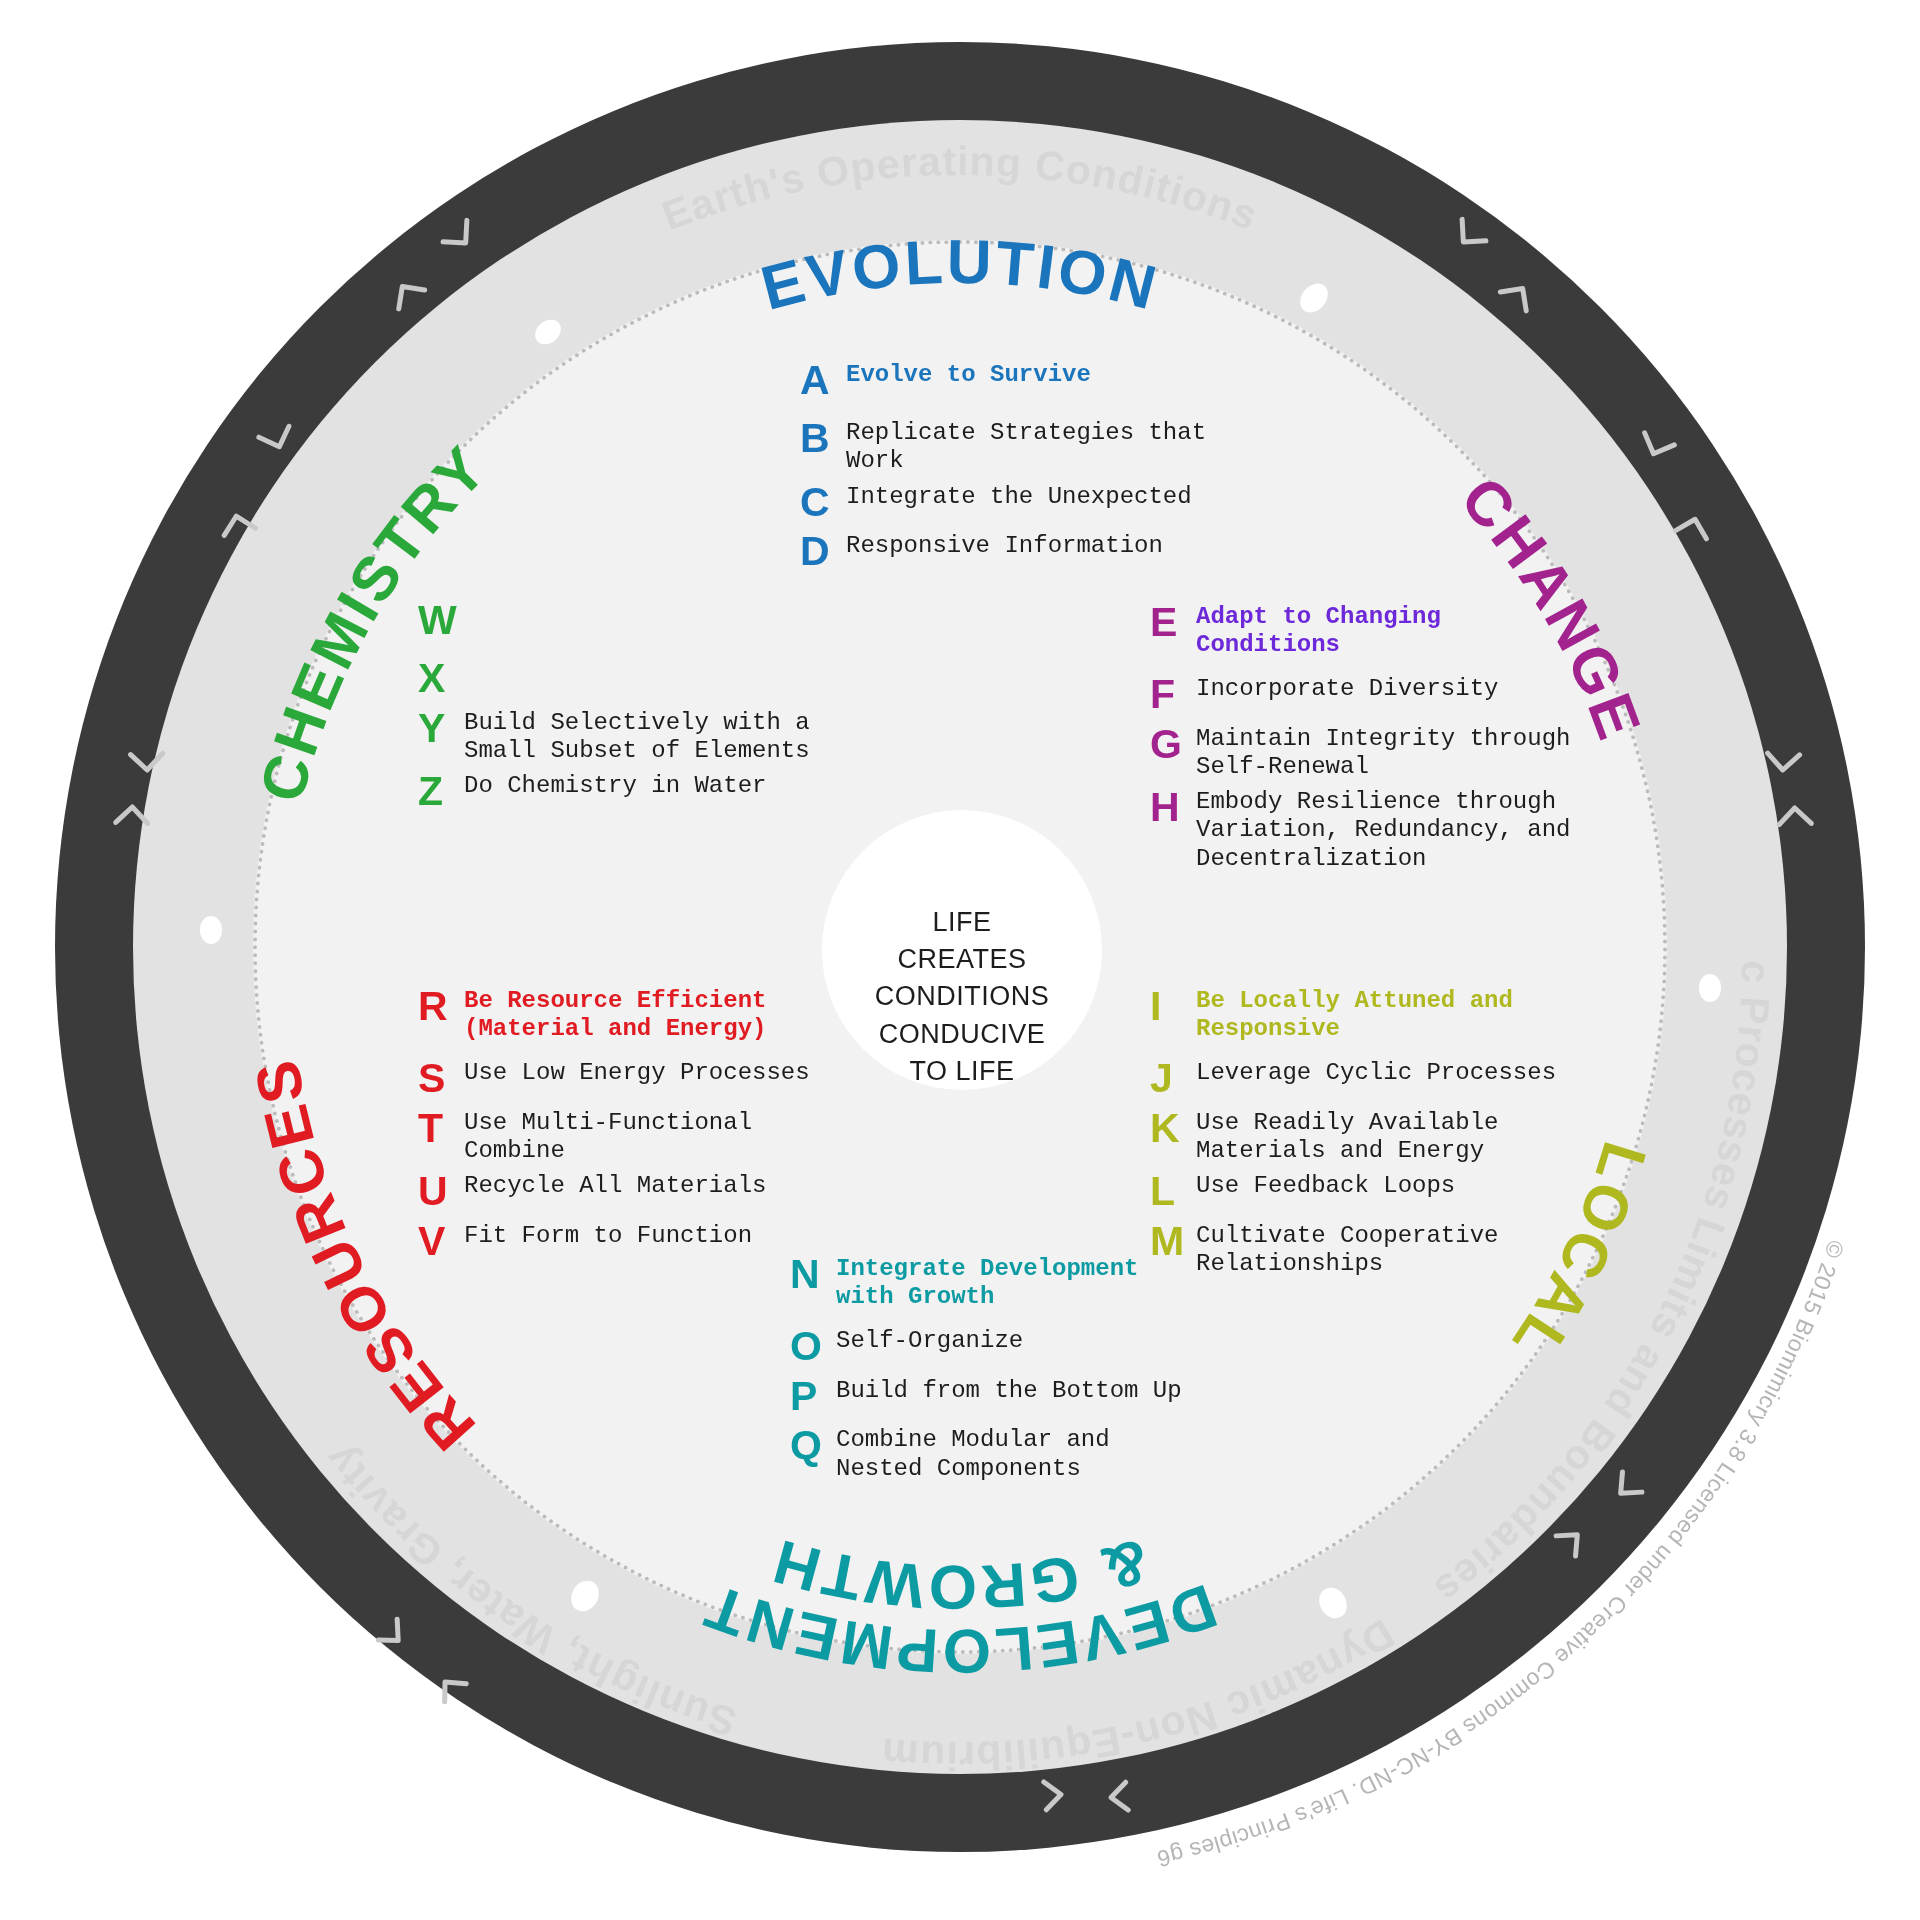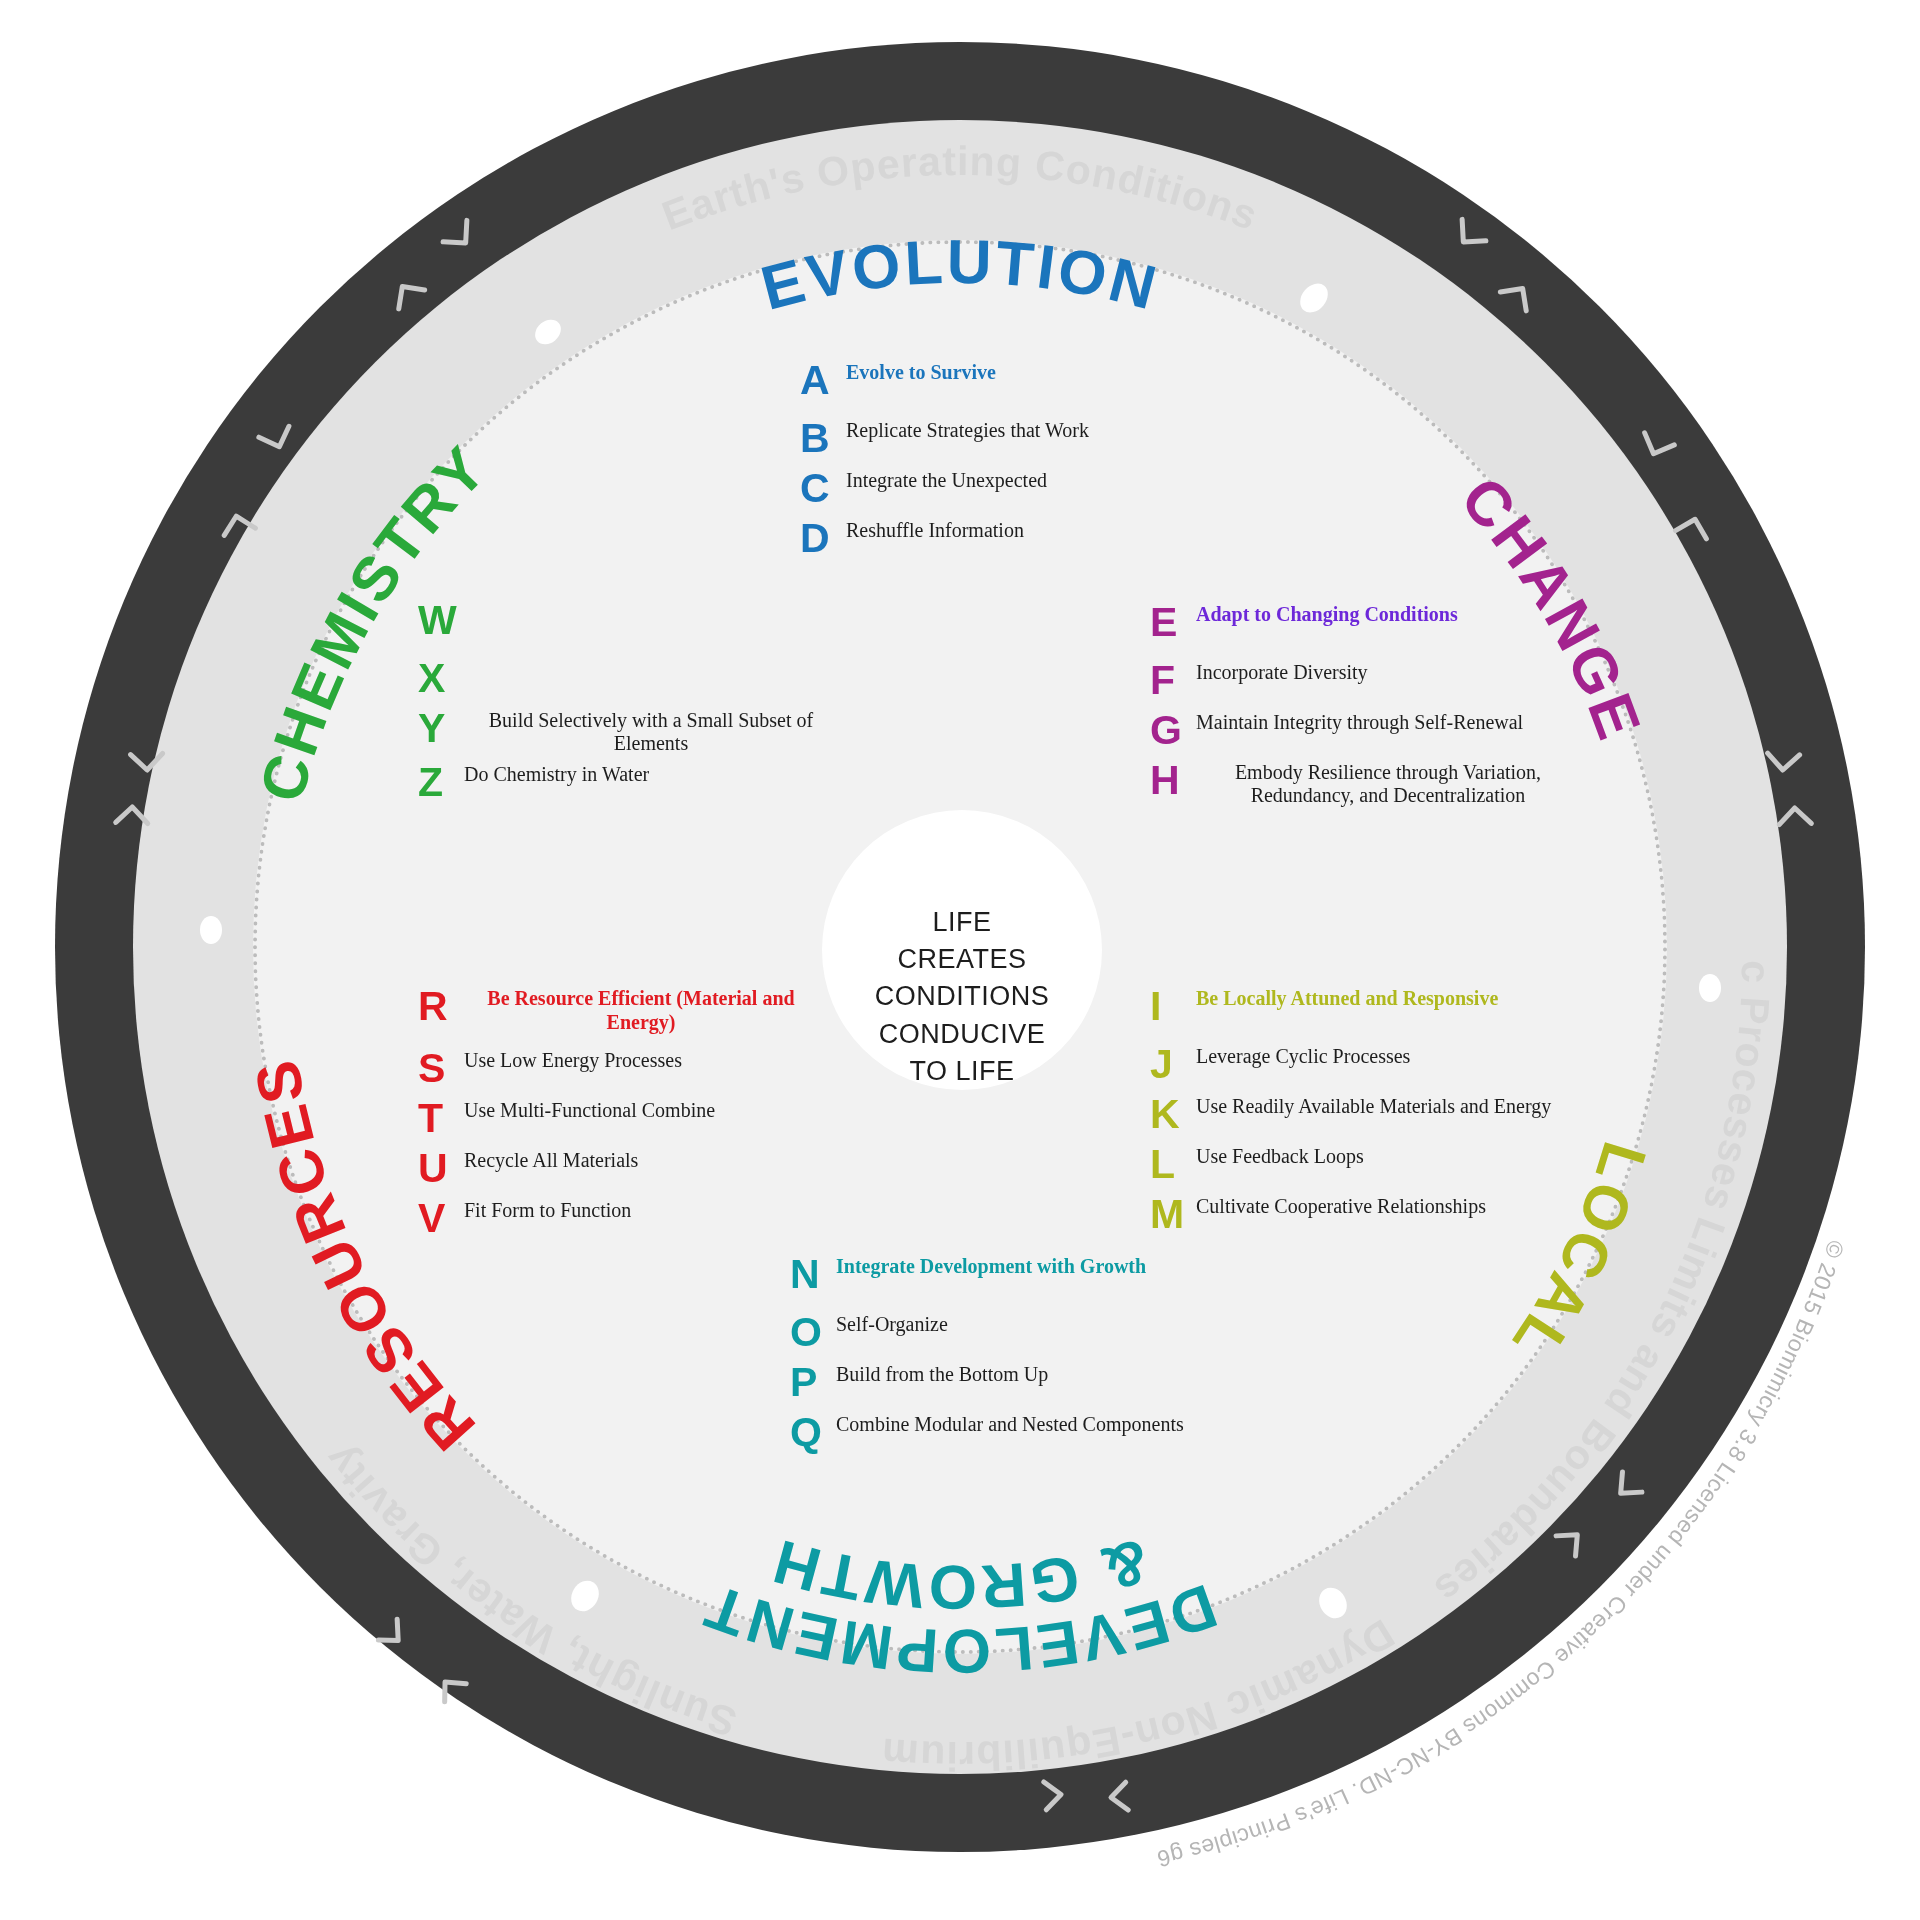--- a/index.html
+++ b/index.html
@@ -98,27 +98,26 @@
   .pletter {
     flex: 0 0 auto;
     width: 46px;
     font-size: 41px;
     font-weight: 700;
     line-height: 1.12;
     text-align: left;
     font-family: "Liberation Sans", sans-serif;
   }
   .ptext {
-    font-size: 20px;
+    font-size: 24px;
     line-height: 1.18;
     color: #1d1d1d;
-    font-family: Liberation Serif, serif;
+    font-family: Liberation Mono, monospace;
     font-weight: 300;
     padding-top: 3px;
-    text-align: center;
   }
   .prow.head .ptext { font-weight: 700; }
   .prow.head { margin-bottom: 12px; }
 
   
   #grp-evolution  { left: 800px;  top: 358px;  width: 470px; }
   #grp-chemistry  { left: 418px;  top: 598px;  width: 420px; }
   #grp-change     { left: 1150px; top: 600px;  width: 430px; }
   #grp-resources  { left: 418px;  top: 984px;  width: 400px; }
   #grp-local      { left: 1150px; top: 984px;  width: 420px; }
@@ -272,21 +271,21 @@
       <div class="prow">
         <span class="pletter" style="color: rgb(27, 117, 188);">B</span>
         <span class="ptext">Replicate Strategies that Work</span>
       </div>
       <div class="prow">
         <span class="pletter" style="color: rgb(27, 117, 188);">C</span>
         <span class="ptext">Integrate the Unexpected</span>
       </div>
       <div class="prow">
         <span class="pletter" style="color: rgb(27, 117, 188);">D</span>
-        <span class="ptext">Reshuffle Information</span>
+        <span class="ptext">Responsive Information</span>
       </div>
     </div>
   <div class="pgroup" id="grp-chemistry">
       <div class="prow head">
         <span class="pletter" style="color: rgb(42, 169, 58);">W</span>
       </div>
       <div class="prow">
         <span class="pletter" style="color: rgb(42, 169, 58);">X</span>
       </div>
       <div class="prow">

